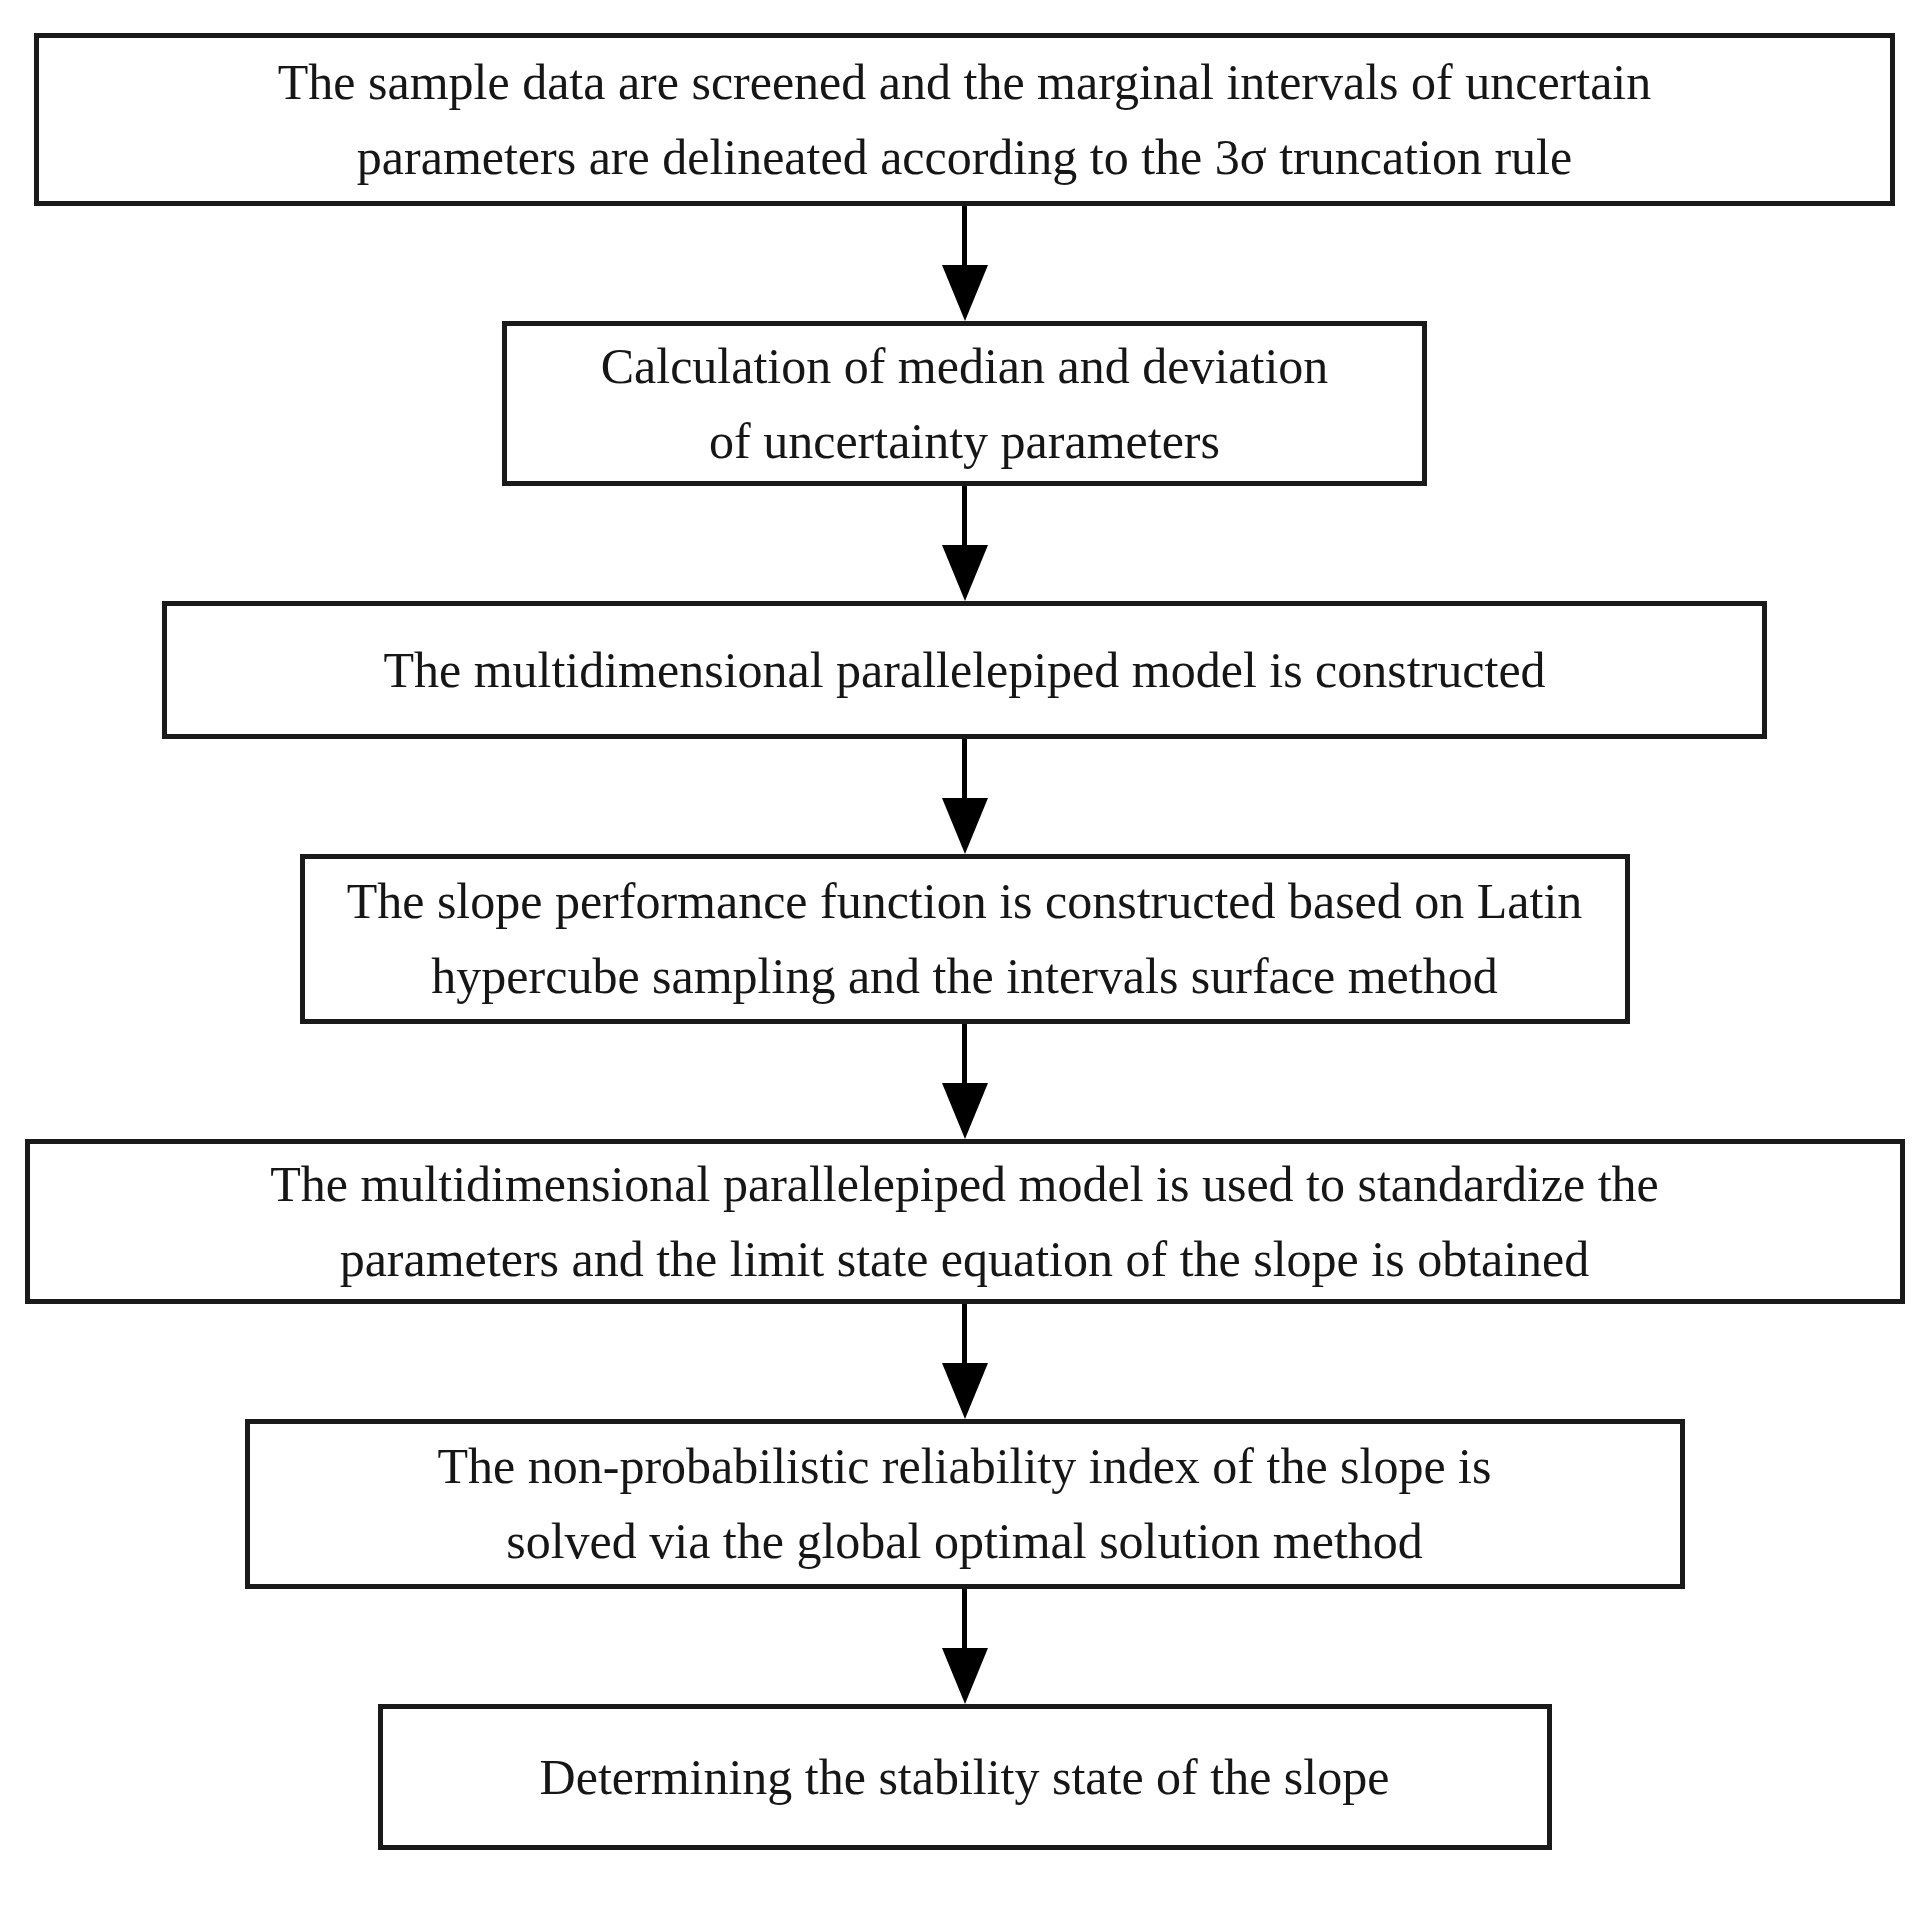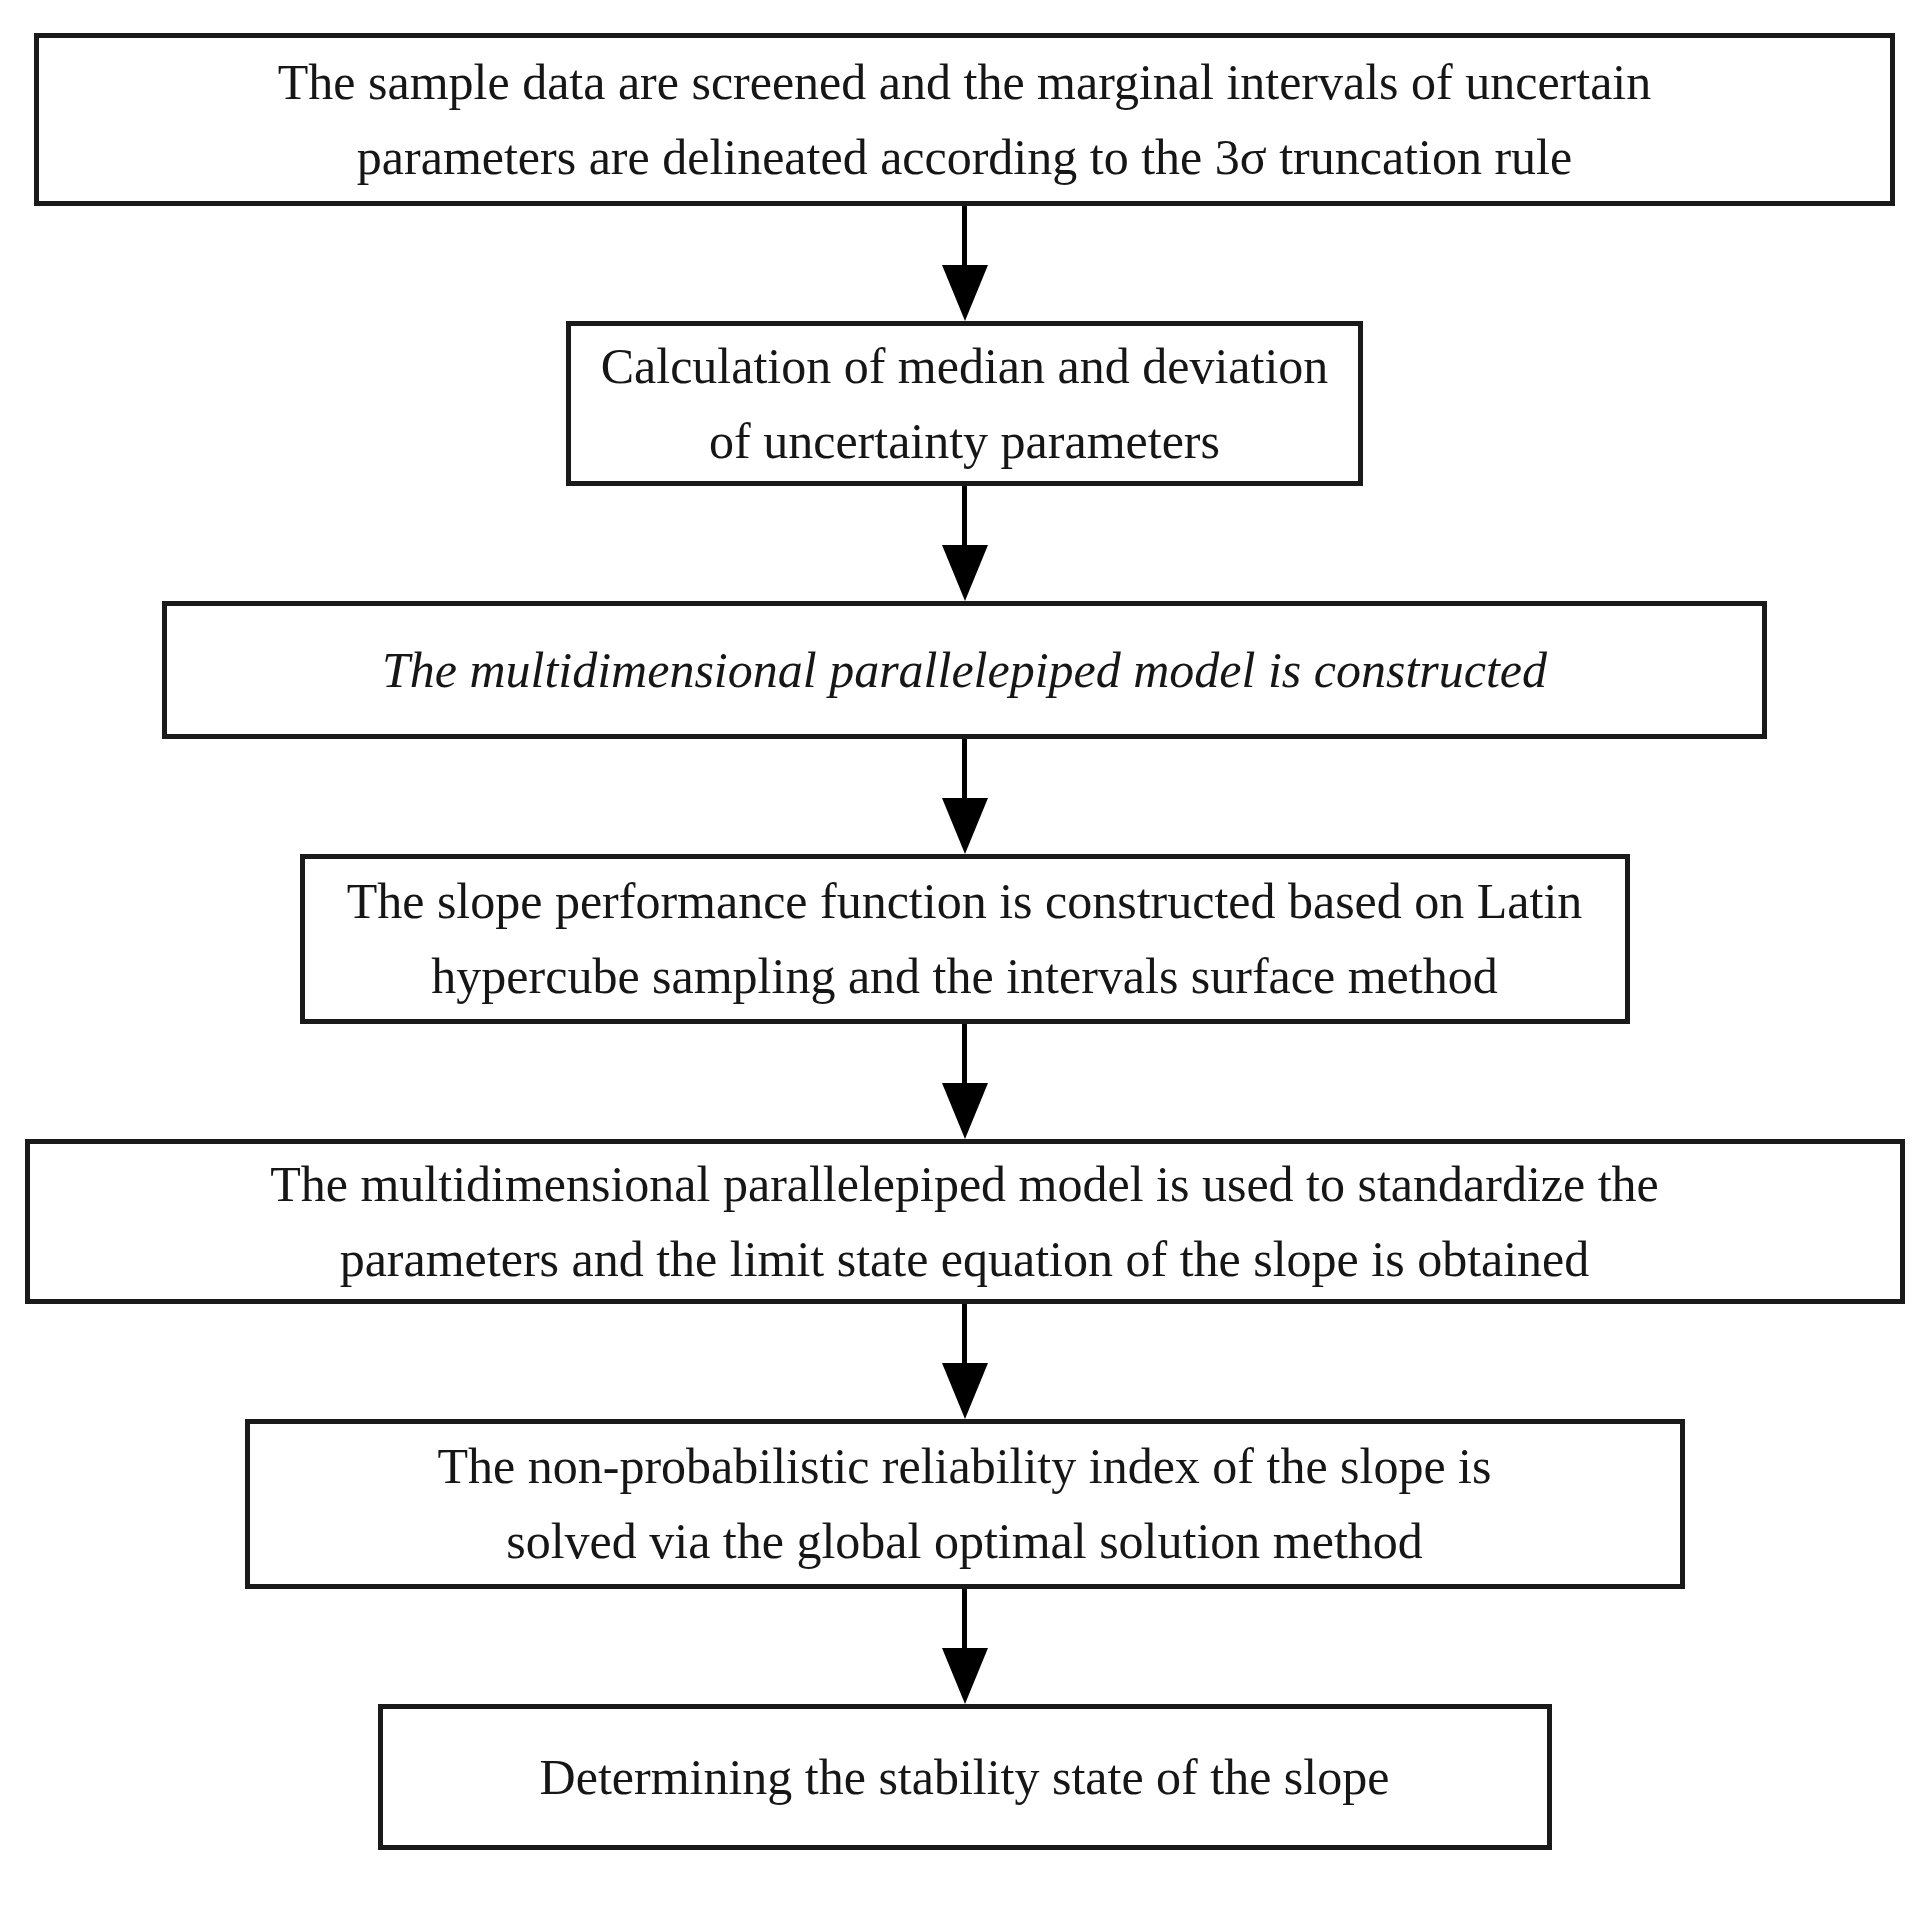--- a/index.html
+++ b/index.html
@@ -26,22 +26,22 @@
     display: flex;
     flex-direction: column;
     justify-content: center;
     align-items: center;
     text-align: center;
     font-size: 50px;
     line-height: 1.5;
   }
   .node span { display: block; white-space: nowrap; }
   .n1 { width: 1861px; height: 173px; }
-  .n2 { width: 797px; height: 165px; }
-  .n3 { width: 1605px; height: 138px; font-style: italic; }
+  .n2 { width: 925px; height: 165px; }
+  .n3 { width: 1605px; height: 138px; }
   .n4 { width: 1330px; height: 170px; }
   .n5 { width: 1880px; height: 165px; }
   .n6 { width: 1440px; height: 170px; justify-content: center; }
   .n7 { width: 1174px; height: 146px; }
   .arrow {
     height: 115px;
     display: flex;
     flex-direction: column;
     align-items: center;
   }

